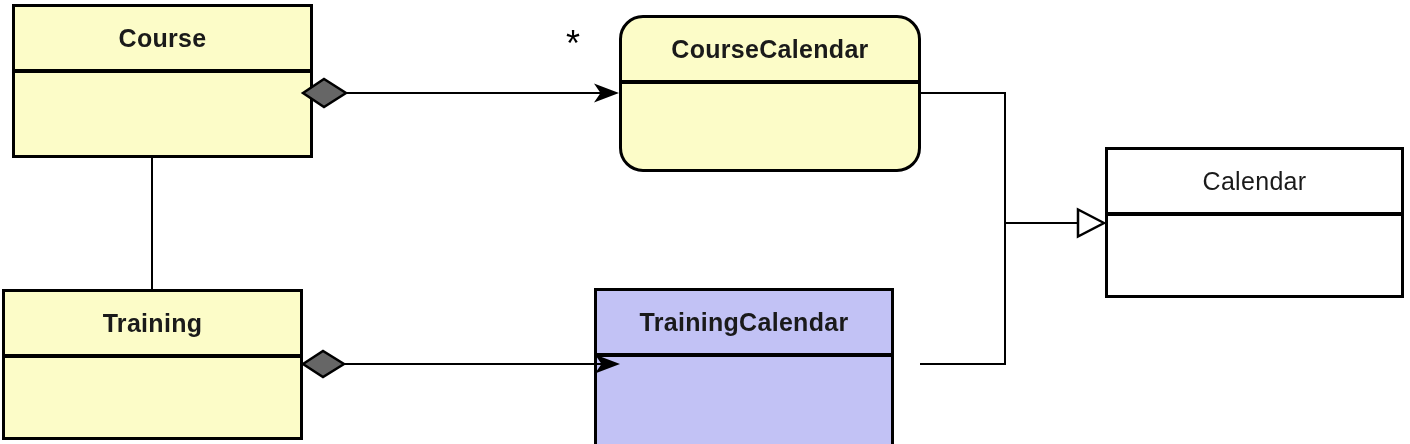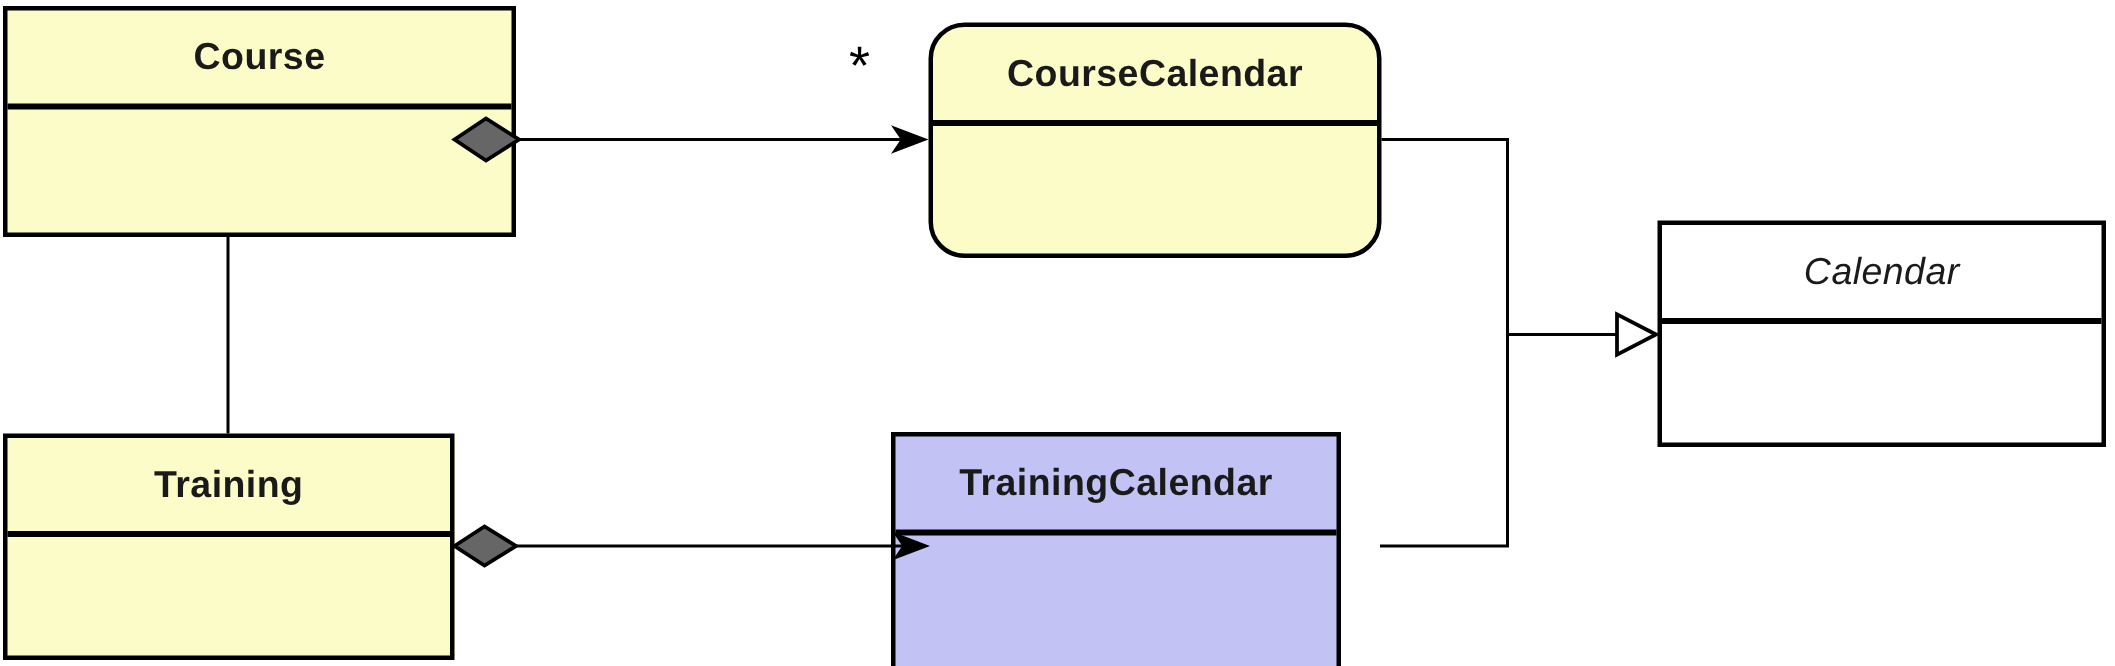--- a/index.html
+++ b/index.html
@@ -41,21 +41,20 @@
     justify-content: center;
   }
   .uml-class .title {
     font-size: 25px;
     font-weight: bold;
     color: #1a1a1a;
     letter-spacing: 0.3px;
   }
   .uml-class .title.italic {
     font-weight: normal;
-    font-style: italic;
   }
   .uml-class .body {
     flex: 1;
   }
   .mult-label {
     position: absolute;
     left: 566px;
     top: 26px;
     font-size: 36px;
     font-weight: normal;
@@ -79,21 +78,21 @@
     <line x1="344" y1="364" x2="613" y2="364" stroke="#000000" stroke-width="2"></line>
     <path d="M620,364 L595,354.5 L601.5,364 L595,373.5 Z" fill="#000000"></path>
 
     <line x1="152" y1="158" x2="152" y2="289" stroke="#000000" stroke-width="2"></line>
 
     <path d="M921,93 H1005 V364 H920" fill="none" stroke="#000000" stroke-width="2"></path>
     <line x1="1005" y1="223" x2="1079" y2="223" stroke="#000000" stroke-width="2"></line>
     <polygon points="1104,223 1078,209.5 1078,236.5" stroke="#000000" stroke-width="2.5" fill="#ffffff"></polygon>
   </svg>
 
-  <div class="uml-class" style="left: 2px; top: 4px; width: 342px; height: 154px; background: rgb(252, 252, 200);">
+  <div class="uml-class" style="left: 12px; top: 4px; width: 301px; height: 154px; background: rgb(252, 252, 200);">
     <div class="hdr">
       <span class="title">Course</span>
     </div>
     <div class="body"></div>
   </div>
 
   <div class="uml-class" style="left: 619px; top: 15px; width: 302px; height: 157px; background: rgb(252, 252, 200); border-radius: 24px;">
     <div class="hdr">
       <span class="title">CourseCalendar</span>
     </div>

